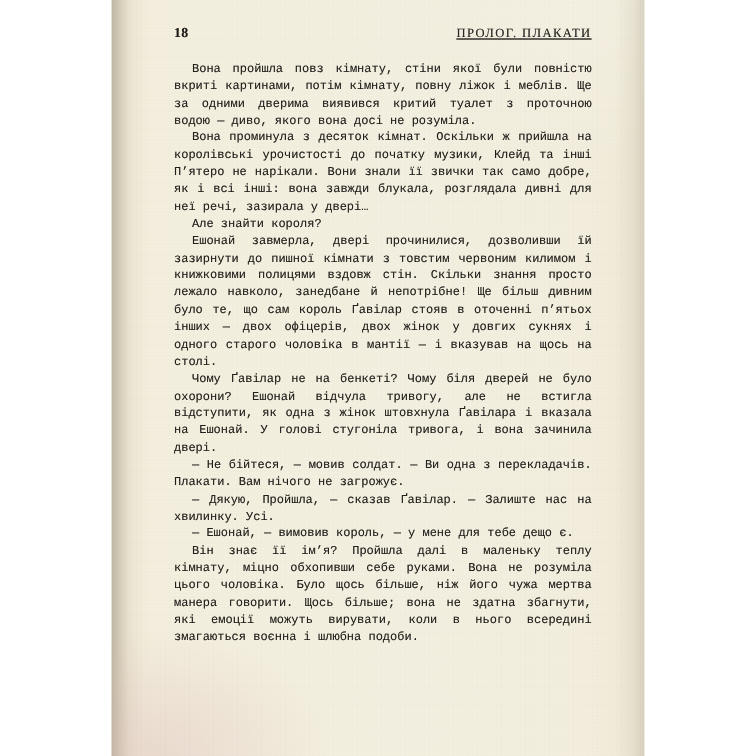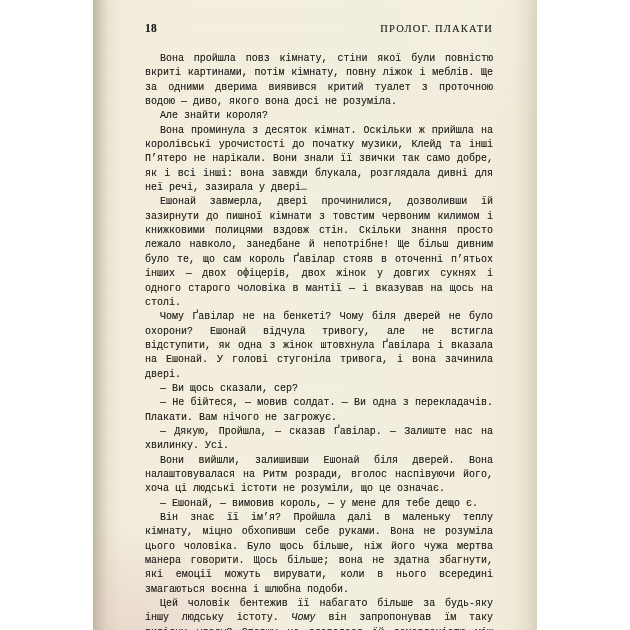--- a/index.html
+++ b/index.html
@@ -109,20 +109,21 @@
     letter-spacing: 0.2px;
     color: #1d1b18;
   }
   #head-title {
     font-family: "Liberation Serif", "DejaVu Serif", serif;
     font-size: 10.5px;
     letter-spacing: 1.15px;
     color: #2a2724;
     text-transform: uppercase;
     white-space: nowrap;
+    text-decoration: underline;
   }
 
   
   #textblock {
     position: absolute;
     left: 145px;
     top: 52px;
     width: 348px;
     color: #211f1c;
     font-family: Liberation Mono, monospace;
@@ -159,26 +160,23 @@
   <div id="page-grain"></div>
   <div id="right-edge"></div>
 
   <div id="running-head">
     <span id="folio">18</span>
     <span id="head-title">Пролог. Плакати</span>
   </div>
 
   <div id="textblock">
       <p><span>Вона пройшла повз кімнату, стіни якої були повністю вкриті картинами, потім кімнату, повну ліжок і меблів. Ще за одними дверима виявився критий туалет з проточною водою — диво, якого вона досі не розуміла.</span></p>
+      <p><span>Вона проминула з десяток кімнат. Оскільки ж прийшла на королівські урочистості до початку музики, Клейд та інші П’ятеро не нарікали. Вони знали її звички так само добре, як і всі інші: вона завжди блукала, розглядала дивні для неї речі, зазирала у двері…</span></p>
       <p><span>Але знайти короля?</span></p>
-      <p><span>Вона проминула з десяток кімнат. Оскільки ж прийшла на королівські урочистості до початку музики, Клейд та інші П’ятеро не нарікали. Вони знали її звички так само добре, як і всі інші: вона завжди блукала, розглядала дивні для неї речі, зазирала у двері…</span></p>
       <p><span>Ешонай завмерла, двері прочинилися, дозволивши їй зазирнути до пишної кімнати з товстим червоним килимом і книжковими полицями вздовж стін. Скільки знання просто лежало навколо, занедбане й непотрібне! Ще більш дивним було те, що сам король Ґавілар стояв в оточенні п’ятьох інших — двох офіцерів, двох жінок у довгих сукнях і одного старого чоловіка в мантії — і вказував на щось на столі.</span></p>
       <p><span>Чому Ґавілар не на бенкеті? Чому біля дверей не було охорони? Ешонай відчула тривогу, але не встигла відступити, як одна з жінок штовхнула Ґавілара і вказала на Ешонай. У голові стугоніла тривога, і вона зачинила двері.</span></p>
-      <p><span>— Ви щось сказали, сер?</span></p>
       <p><span>— Не бійтеся, — мовив солдат. — Ви одна з перекладачів. Плакати. Вам нічого не загрожує.</span></p>
       <p><span>— Дякую, Пройшла, — сказав Ґавілар. — Залиште нас на хвилинку. Усі.</span></p>
-      <p><span>Вони вийшли, залишивши Ешонай біля дверей. Вона налаштовувалася на Ритм розради, вголос наспівуючи його, хоча ці людські істоти не розуміли, що це означає.</span></p>
       <p><span>— Ешонай, — вимовив король, — у мене для тебе дещо є.</span></p>
       <p><span>Він знає її ім’я? Пройшла далі в маленьку теплу кімнату, міцно обхопивши себе руками. Вона не розуміла цього чоловіка. Було щось більше, ніж його чужа мертва манера говорити. Щось більше; вона не здатна збагнути, які емоції можуть вирувати, коли в нього всередині змагаються воєнна і шлюбна подоби.</span></p>
-      <p><span>Цей чоловік бентежив її набагато більше за будь-яку іншу людську істоту. </span><em>Чому</em><span> він запропонував їм таку вигідну угоду? Спершу це здавалося їй домовленістю між племенами. Це було до того, як вона прийшла</span></p>
     </div>
 
 </div>
 
 </body></html>

